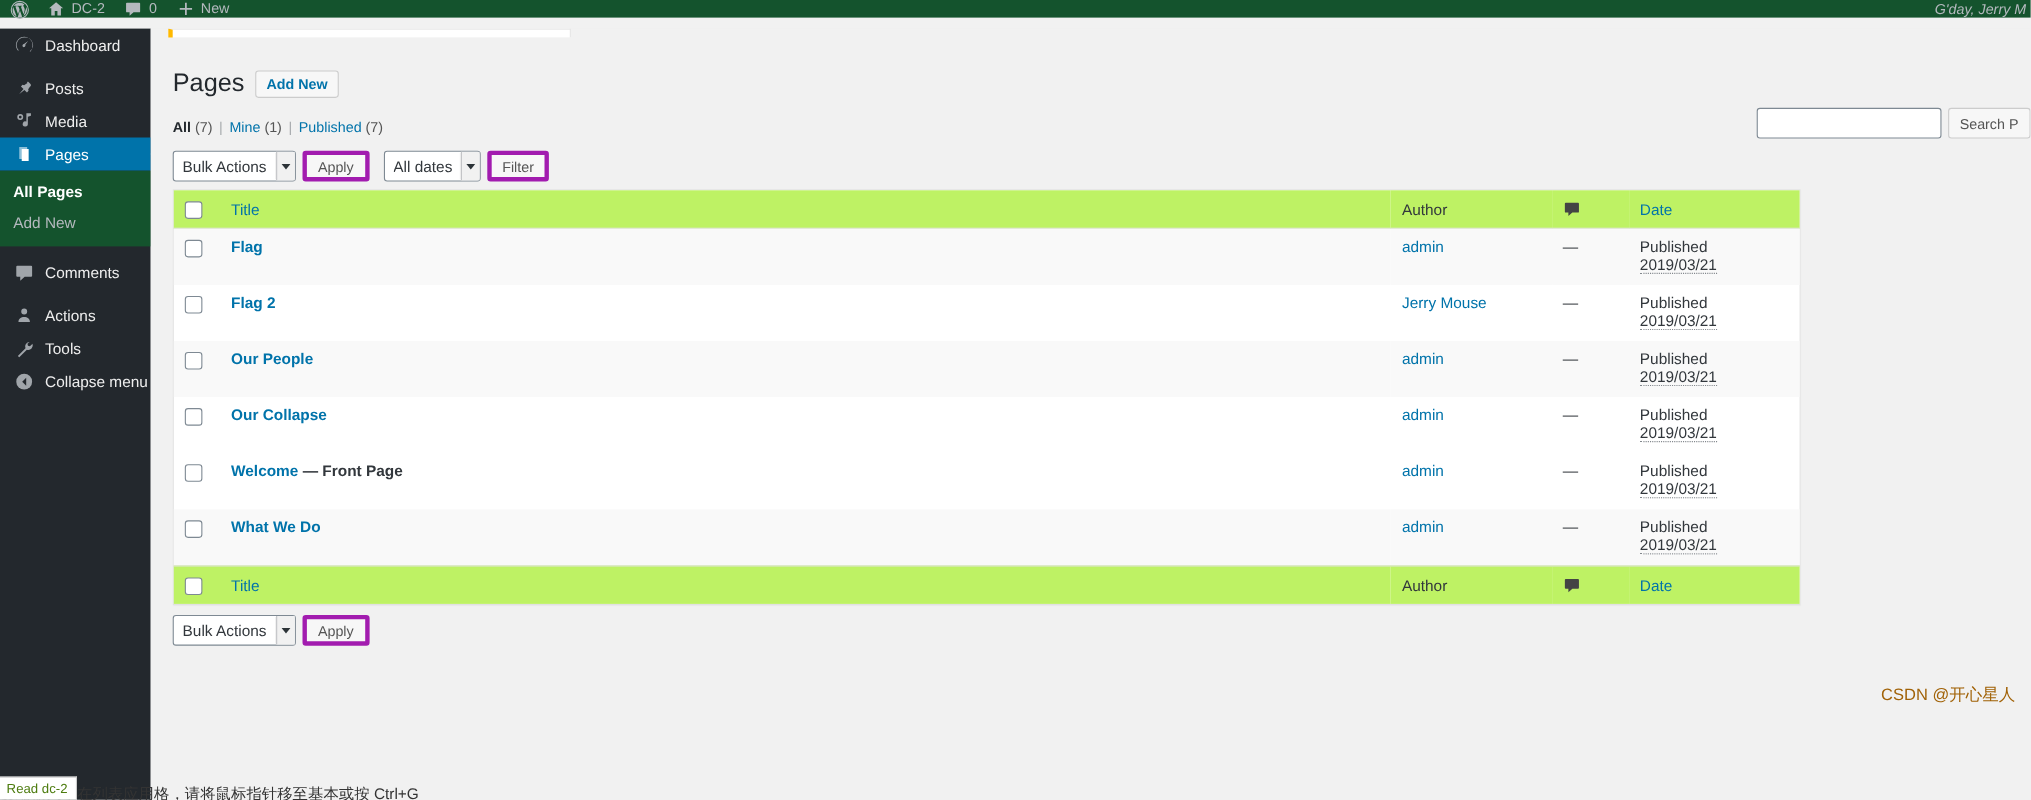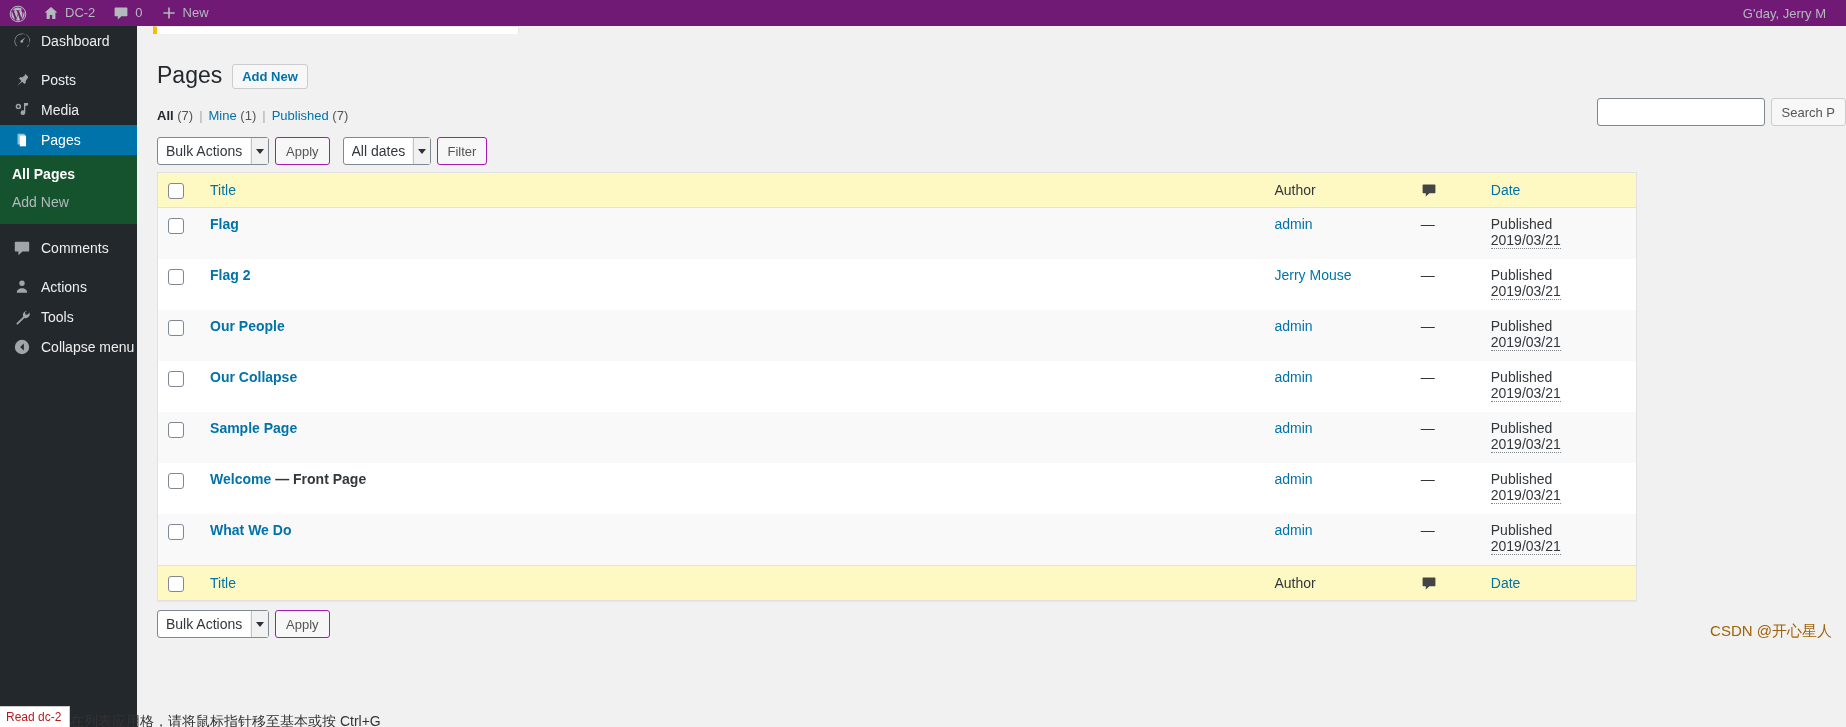--- a/index.html
+++ b/index.html
@@ -6,33 +6,33 @@
   html, body {
     width: 1846px; height: 727px;
     overflow: hidden;
     font-family: "Liberation Sans", sans-serif;
     background: #f1f1f1;
   }
 
   
   #adminbar {
     position: absolute; top: 0; left: 0;
-    width: 1846px; height: 26px;
-    background: #701a75;
+    width: 1846px; height: 16px;
+    background: #14532d;
     color: #b4b9be;
     font-size: 13px;
     display: flex; align-items: center;
   }
   .ab-item {
     display: flex; align-items: center; gap: 6px;
     height: 26px; padding: 0 9px;
     color: #b4b9be; cursor: default; white-space: nowrap;
   }
   .ab-item .lbl { line-height: 26px; }
-  .ab-right { margin-left: auto; padding-right: 16px; display:flex; align-items:center;}
+  .ab-right { margin-left: auto; padding-right: 0px; display:flex; align-items:center;font-style:italic;}
   .ab-greet { color:#b4b9be; font-size:13px; padding-right:4px; white-space:nowrap;}
   .wp-logo svg { display:block; }
   .ico { display:inline-block; width:16px; height:16px; position:relative; }
 
   
   #sidebar {
     position: absolute; top: 26px; left: 0;
     width: 137px; height: 701px;
     background: #23282d;
   }
@@ -127,21 +127,21 @@
     width: 0; height: 0; pointer-events: none;
     border-left: 4px solid transparent; border-right: 4px solid transparent;
     border-top: 5px solid #2c3338;
   }
   .selwrap .arrowbox {
     position:absolute; right:1px; top:1px; bottom:1px; width:17px;
     background:#f1f1f1; border-left:1px solid #c3c4c7; pointer-events:none;
   }
   .btn-secondary {
     font-size: 13px; color: #555; background: #f7f7f7;
-    border: 1px solid #a21caf; border-radius: 3px;
+    border: 4px solid #a21caf; border-radius: 3px;
     height: 28px; padding: 0 10px; cursor: pointer;
     margin-left: 6px;
     font-family: "Liberation Sans", sans-serif;
   }
   .spacer-lg { width: 13px; }
 
   .search-box {
     position: absolute; right: 0px; top: 72px;
     display: flex; align-items: center; justify-content: space-between;
   }
@@ -159,21 +159,21 @@
   }
 
   
   table.wp-list-table {
     width: 1480px; border-collapse: separate; border-spacing: 0;
     background: #fff; border: 1px solid #e1e1e1;
     font-size: 14px; color: #32373c;
     box-shadow: 0 1px 1px rgba(0,0,0,0.04);
   }
   table.wp-list-table thead th, table.wp-list-table tfoot th {
-    background: #fef9c3; text-align: left; font-weight: 400;
+    background: #bef264; text-align: left; font-weight: 400;
     padding: 8px 10px; color: #32373c; vertical-align: middle;
     height: 32px;
   }
   table.wp-list-table thead tr th { border-bottom: 1px solid #e1e1e1; }
   table.wp-list-table tfoot tr th { border-top: 1px solid #e1e1e1; }
   th.col-cb, td.col-cb { width: 42px; padding-left: 15px; }
   th.col-title, td.col-title { width: 1063px; }
   th.col-author, td.col-author { width: 146px; }
   th.col-comments, td.col-comments { width: 70px; text-align: left; }
   th.col-date, td.col-date { width: 155px; }
@@ -199,21 +199,21 @@
     background: #fff; -webkit-appearance: none; appearance: none;
     display: inline-block; cursor: pointer; vertical-align: top;
   }
   .cmt-bubble { display:inline-block; width:16px; height:14px; position:relative; }
   .cmt-bubble svg { display:block; }
 
   
   #status-tip {
     position: absolute; left: 0; bottom: 0px;
     background: #fff; border: 1px solid #ccc; border-left: none; border-bottom: none;
-    font-size: 12px; color: #b91c1c; padding: 3px 8px 3px 6px;
+    font-size: 12px; color: #4d7c0f; padding: 3px 8px 3px 6px;
     font-family: "Liberation Sans", sans-serif; z-index: 50;
     white-space: nowrap;
   }
   
   #watermark {
     position: absolute; right: 14px; bottom: 86px;
     color: #a16207; font-size: 15px; white-space: nowrap;
     font-family: "Liberation Sans", sans-serif;
   }
   #cn-strip {
@@ -458,30 +458,20 @@
           <tr>
             <td class="col-cb"><input type="checkbox" class="cb" style=""></td>
             <td class="col-title"><a class="row-title">Our Collapse</a></td>
             <td class="col-author"><a>admin</a></td>
             <td class="col-comments"><span class="dash">—</span></td>
             <td class="col-date date-cell">
               <span class="status">Published</span>
               <span class="dt">2019/03/21</span>
             </td>
           </tr>
-          <tr class="alt">
-            <td class="col-cb"><input type="checkbox" class="cb" style=""></td>
-            <td class="col-title"><a class="row-title">Sample Page</a></td>
-            <td class="col-author"><a>admin</a></td>
-            <td class="col-comments"><span class="dash">—</span></td>
-            <td class="col-date date-cell">
-              <span class="status">Published</span>
-              <span class="dt">2019/03/21</span>
-            </td>
-          </tr>
           <tr>
             <td class="col-cb"><input type="checkbox" class="cb" style=""></td>
             <td class="col-title"><a class="row-title">Welcome</a> <span class="post-state">— Front Page</span></td>
             <td class="col-author"><a>admin</a></td>
             <td class="col-comments"><span class="dash">—</span></td>
             <td class="col-date date-cell">
               <span class="status">Published</span>
               <span class="dt">2019/03/21</span>
             </td>
           </tr>

